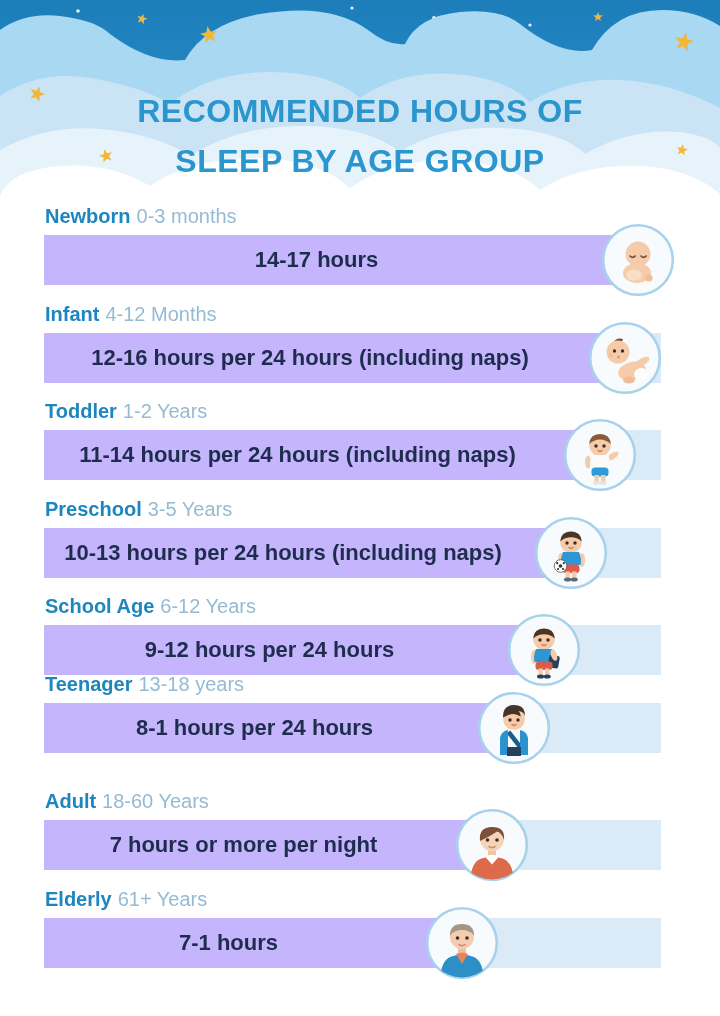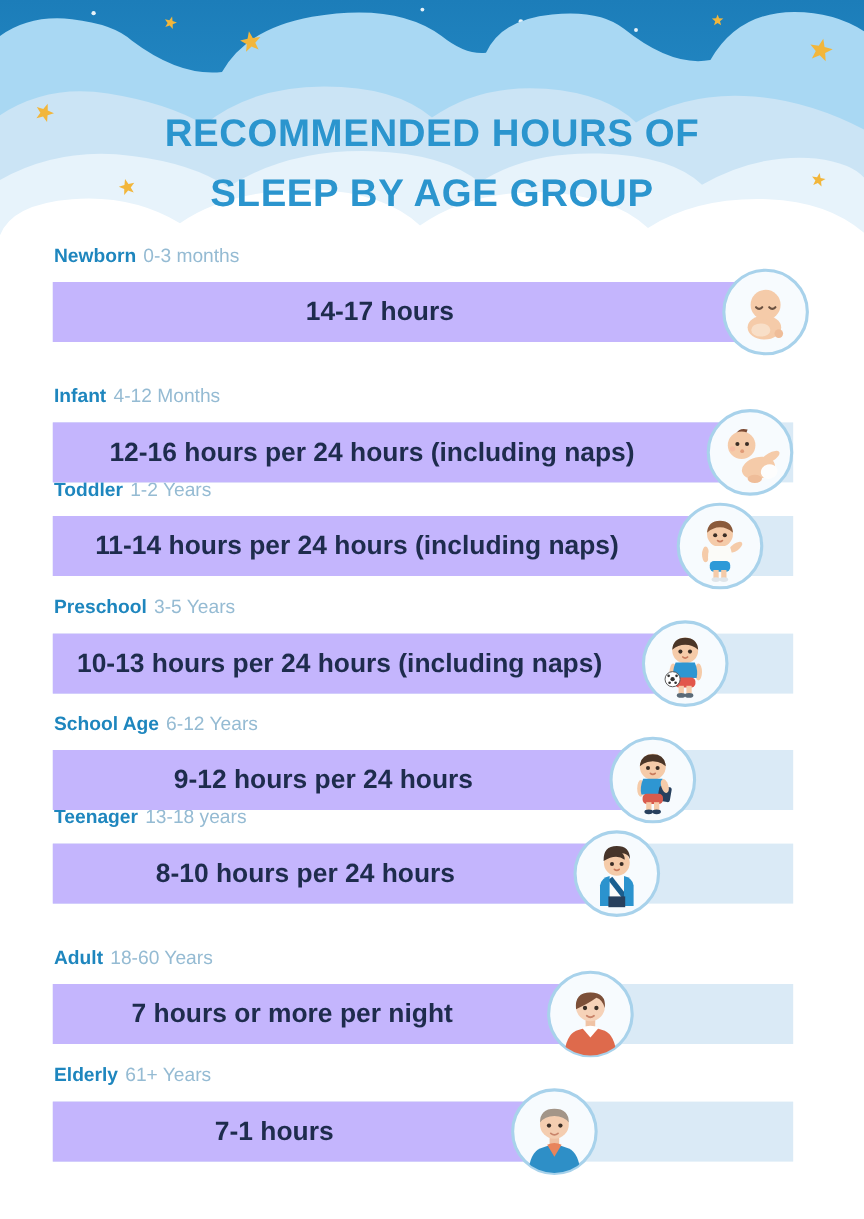--- a/index.html
+++ b/index.html
@@ -2,21 +2,21 @@
 <html><head>
 <meta charset="utf-8">
 <style>
   html,body{margin:0;padding:0;background:#e9e9e9;}
   .page{position:relative;width:720px;height:1016px;background:#ffffff;overflow:hidden;
         font-family:"Liberation Sans",sans-serif;margin:0 auto;}
   .header-svg{position:absolute;top:0;left:0;display:block;}
   .title{position:absolute;top:86px;left:0;width:100%;text-align:center;
          font-weight:bold;font-size:32px;line-height:50px;color:#2B95CE;letter-spacing:.5px;}
   .row{position:absolute;left:44px;width:650px;height:96px;}
-  .row-label{position:absolute;top:0;left:1px;font-size:16px;color:#95BBD3;white-space:nowrap;}
+  .row-label{position:absolute;top:0;left:1px;font-size:20px;color:#95BBD3;white-space:nowrap;}
   .row-label .group{font-weight:bold;color:#1E86BE;margin-right:6px;}
   .track{position:absolute;top:30px;left:0;height:50px;background:#DAEAF6;z-index:1;}
   .bar{position:absolute;top:30px;left:0;height:50px;background:#c4b5fd;z-index:2;
        display:flex;align-items:center;justify-content:center;
        padding-right:49px;box-sizing:border-box;}
   .bar-text{font-size:22px;font-weight:bold;color:#1E2C4D;white-space:nowrap;}
   .icon-circle{position:absolute;top:18px;width:74px;height:74px;z-index:3;}
   .icon-circle svg{display:block;}
 </style>
 </head>
@@ -85,21 +85,21 @@
           <ellipse cx="33" cy="52" rx="8" ry="5.5" fill="#F8DFC8"></ellipse>
           <circle cx="48" cy="55" r="3.6" fill="#EFBD99"></circle>
           <circle cx="37" cy="31" r="12.5" fill="#F5CBA9"></circle>
           <path d="M29,33 q2.6,2.8 5.2,0" stroke="#6B5140" stroke-width="1.7" fill="none" stroke-linecap="round"></path>
           <path d="M40,33 q2.6,2.8 5.2,0" stroke="#6B5140" stroke-width="1.7" fill="none" stroke-linecap="round"></path>
         </g>
       </svg>
     </div>
   </div>
 
-  <div class="row" style="top: 303px; margin-top: 19px;">
+  <div class="row" style="top: 303px;">
     <div class="row-label"><span class="group">Infant</span><span class="range">4-12 Months</span></div>
     <div class="track" style="width: 617px;"></div>
     <div class="bar" style="width: 581px;">
         <span class="bar-text">12-16 hours per 24 hours (including naps)</span>
       </div>
     <div class="icon-circle" style="left: 544px;">
       <svg width="74" height="74" viewBox="0 0 74 74">
         <defs>
             <clipPath id="c2">
               <circle cx="37" cy="37" r="34.5"></circle>
@@ -225,21 +225,21 @@
             <ellipse cx="40.2" cy="63.5" rx="3.6" ry="2" fill="#27405E"></ellipse>
         </g>
       </svg>
     </div>
   </div>
 
   <div class="row" style="top: 673px;">
     <div class="row-label"><span class="group">Teenager</span><span class="range">13-18 years</span></div>
     <div class="track" style="width: 617px;"></div>
     <div class="bar" style="width: 470px;">
-        <span class="bar-text">8-10 hours per 24 hours</span>
+        <span class="bar-text">8-1 hours per 24 hours</span>
       </div>
     <div class="icon-circle" style="left: 433px;">
       <svg width="74" height="74" viewBox="0 0 74 74">
         <defs>
             <clipPath id="c6">
               <circle cx="37" cy="37" r="34.5"></circle>
             </clipPath>
           </defs>
         <circle cx="37" cy="37" r="34.8" fill="#F7FBFE" stroke="#A8D2EB" stroke-width="2.6"></circle>
         <g clip-path="url(#c6)">

